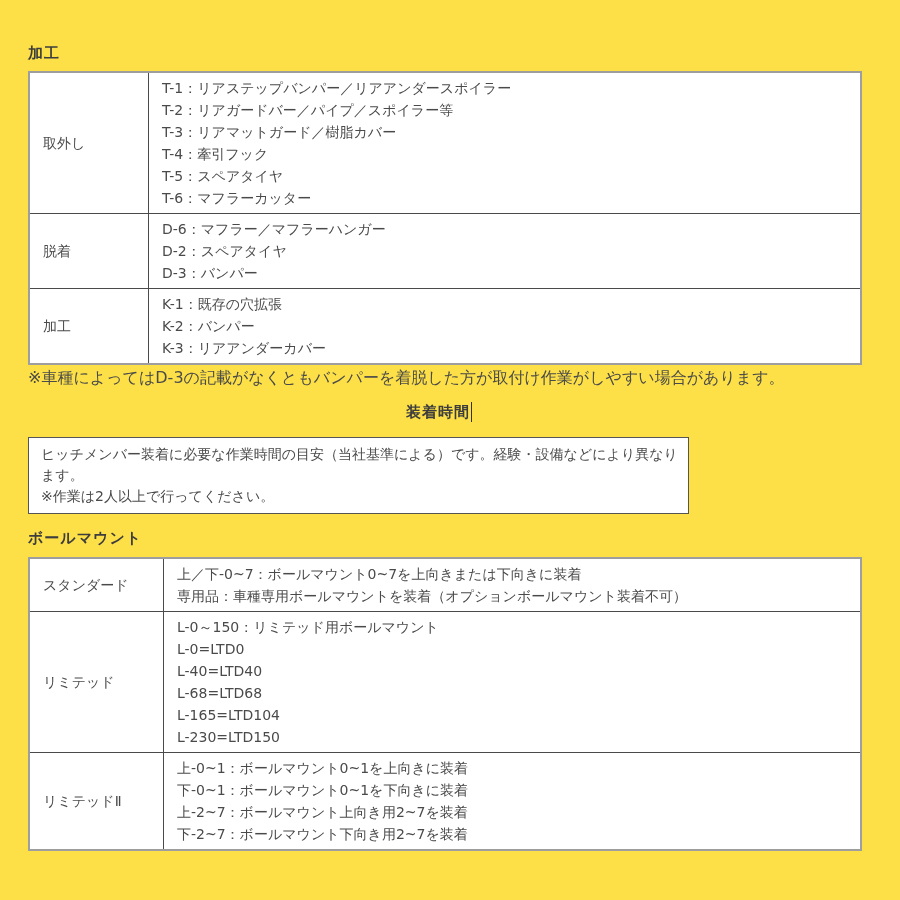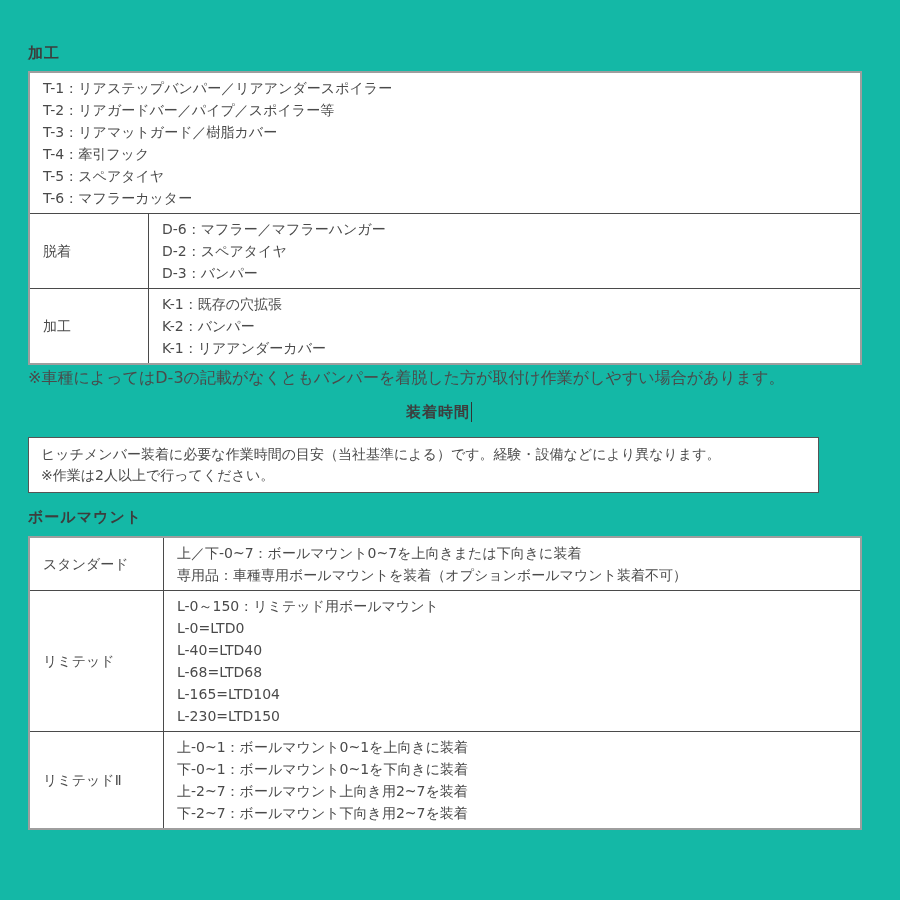--- a/index.html
+++ b/index.html
@@ -3,21 +3,21 @@
 <meta charset="utf-8">
 <style>
   * { margin:0; padding:0; box-sizing:border-box; }
   html, body { background:#ffffff; }
   body {
     width:900px; height:900px;
     font-family:"DejaVu Sans", sans-serif;
     color:#4a4a4a;
     overflow:hidden;
   }
-  .page { width:900px; height:900px; padding:44px 50px 0 28px; background:#14b8a6; }
+  .page { width:900px; height:900px; padding:44px 50px 0 28px; background:#fde047; }
 
   .sec-heading {
     font-size:15px; font-weight:bold; color:#3d3d3d;
     letter-spacing:1px; line-height:18px;
   }
   .h-jikan { margin-top:17px; display:flex; align-items:center;justify-content:center; }
   .h-ball  { margin-top:15px; }
 
   .cursor { display:inline-block; width:1px; height:20px; background:#333333; margin-left:1px; }
 
@@ -31,35 +31,36 @@
   }
   .tbl-lines { flex:1; padding:4px 0 4px 13px; }
   .tbl-line { font-size:14px; line-height:22px; white-space:nowrap; }
 
   #processing-table { --labw:119px; margin-top:9px; }
   #ballmount-table  { --labw:134px; margin-top:10px; }
 
   .note { margin-top:6px; font-size:16px; line-height:14px; color:#4a4a4a; }
 
   .infobox {
-    margin-top:15px; width:791px;
+    margin-top:15px; width:661px;
     border:1px solid #555555;
     padding:6px 0 6px 12px; background:#ffffff;
   }
   .infobox-line { font-size:14px; line-height:21px; }
 </style>
 </head>
 <body>
 
 <div class="page">
 
   <div class="sec-heading">加工</div>
 
   <div class="tbl" id="processing-table">
       <div class="tbl-row">
+        <div class="tbl-label">取外し</div>
         <div class="tbl-lines">
           <div class="tbl-line">T-1：リアステップバンパー／リアアンダースポイラー</div>
           <div class="tbl-line">T-2：リアガードバー／パイプ／スポイラー等</div>
           <div class="tbl-line">T-3：リアマットガード／樹脂カバー</div>
           <div class="tbl-line">T-4：牽引フック</div>
           <div class="tbl-line">T-5：スペアタイヤ</div>
           <div class="tbl-line">T-6：マフラーカッター</div>
         </div>
       </div>
       <div class="tbl-row">
@@ -68,21 +69,21 @@
           <div class="tbl-line">D-6：マフラー／マフラーハンガー</div>
           <div class="tbl-line">D-2：スペアタイヤ</div>
           <div class="tbl-line">D-3：バンパー</div>
         </div>
       </div>
       <div class="tbl-row">
         <div class="tbl-label">加工</div>
         <div class="tbl-lines">
           <div class="tbl-line">K-1：既存の穴拡張</div>
           <div class="tbl-line">K-2：バンパー</div>
-          <div class="tbl-line">K-1：リアアンダーカバー</div>
+          <div class="tbl-line">K-3：リアアンダーカバー</div>
         </div>
       </div>
     </div>
 
   <div class="note">※車種によってはD-3の記載がなくともバンパーを着脱した方が取付け作業がしやすい場合があります。</div>
 
   <div class="h-jikan">
     <span class="sec-heading">装着時間</span>
     <span class="cursor"></span>
   </div>

